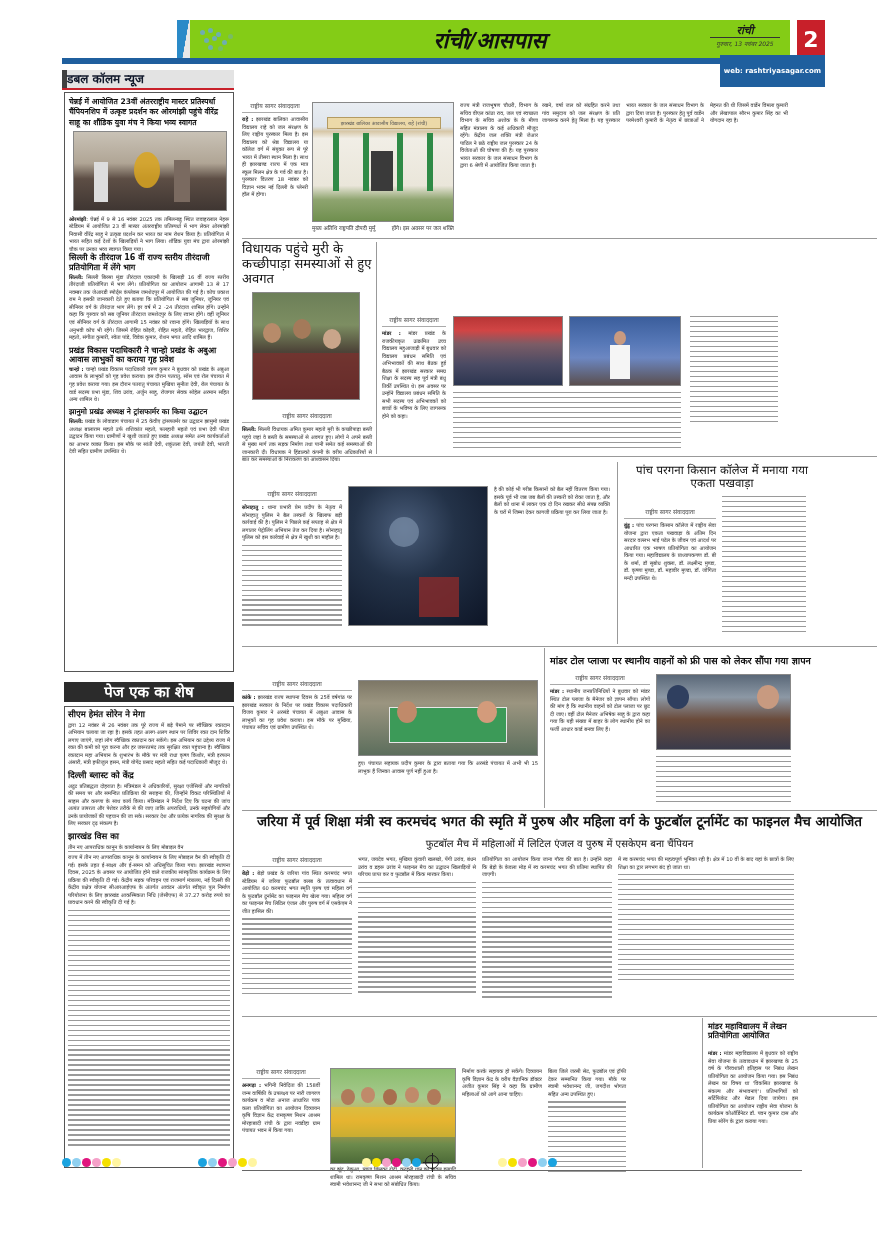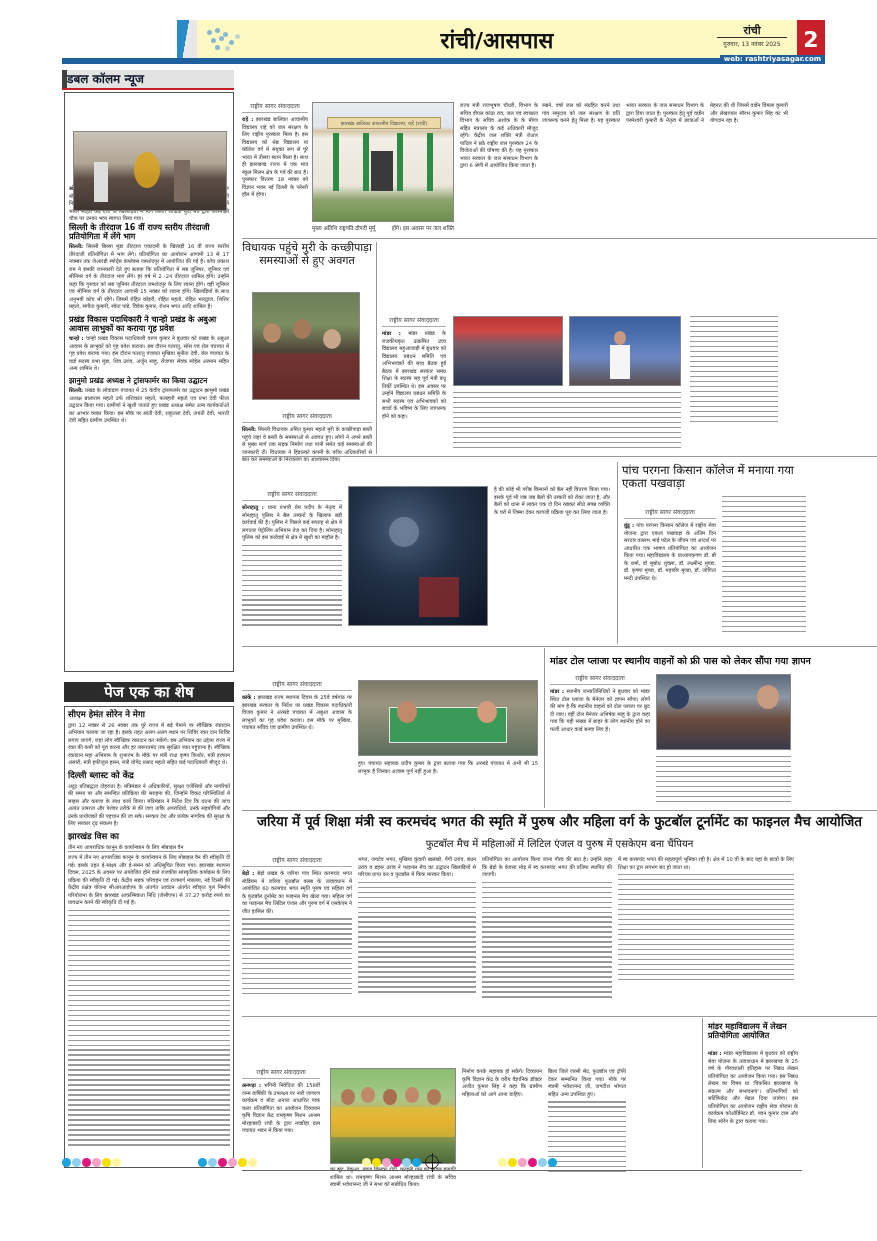--- a/index.html
+++ b/index.html
@@ -8,30 +8,30 @@
 
   .page { position: absolute; left: 62px; top: 20px; width: 815px; height: 1150px; }
 
   
   .masthead { position: absolute; left: 0; top: 0; width: 815px; height: 44px; }
   .mh-brand { position: absolute; left: 0; top: 0; width: 115px; height: 38px; background: #2a8ac8;
     background: linear-gradient(90deg,#1e6fab 0%,#2a8ac8 60%,#3d9bd6 100%);
     color: #fff; font-weight: bold; font-size: 17px; display: flex; align-items: center; justify-content: center; }
   .mh-slant { position: absolute; left: 115px; top: 0; width: 20px; height: 38px;
     background: linear-gradient(100deg,#2a8ac8 0%,#2a8ac8 45%,#e8e8e8 46%); }
-  .mh-mid { position: absolute; left: 135px; top: 0; width: 600px; height: 38px; background: #fef9c3; }
+  .mh-mid { position: absolute; left: 128px; top: 0; width: 600px; height: 38px; background: #84cc16; font-style: italic; }
   .mh-dots { position: absolute; left: 8px; top: 6px; width: 40px; height: 26px; }
   .mh-dots span { position: absolute; width: 5px; height: 5px; border-radius: 50%; background: #6aa6d6; opacity: .8; }
   .mh-section { position: absolute; left: 150px; top: 4px; width: 300px; text-align: center; font-size: 22px; font-weight: bold; color: #111; }
   .mh-city { position: absolute; right: 10px; top: 2px; width: 70px; text-align: right; }
   .mh-city .c { font-size: 11px; font-weight: bold; display: block; text-align: center; border-bottom: 1px solid #333; }
   .mh-city .d { font-size: 6px; display: block; text-align: center; color: #333; margin-top: 2px; }
   .mh-pageno { position: absolute; left: 735px; top: 0; width: 28px; height: 38px; background: #c8202a; color: #fff; font-size: 22px; font-weight: bold; display: flex; align-items: center; justify-content: center; }
   .mh-bar { position: absolute; left: 0; top: 38px; width: 763px; height: 6px; background: #1f5f9e; }
-  .mh-web { position: absolute; right: 52px; top: 35px; font-size: 7px; color: #fff; background: #1f5f9e; padding: 0 4px; font-weight: bold; }
+  .mh-web { position: absolute; right: 52px; top: 35px; font-size: 7px; color: #fff; background: #1f5f9e; padding: 12px 4px; font-weight: bold; }
 
   
   .box { position: absolute; }
   .bordered { border: 1px solid #555; }
   .headline { font-weight: bold; color: #111; line-height: 1.15; }
   .byline { font-size: 6px; text-align: center; color: #444; border-bottom: 1px solid #aaa; padding-bottom: 2px; margin-bottom: 3px; }
   .body-text { font-size: 5.2px; line-height: 1.45; color: #333; text-align: justify; }
   .body-text b { color: #111; }
   .photo { position: absolute; border: 1px solid #888; overflow: hidden; }
   .cap { font-size: 5.5px; color: #333; }
@@ -79,20 +79,21 @@
     </div>
     <div class="mh-pageno">2</div>
     <div class="mh-bar"></div>
     <div class="mh-web">web: rashtriyasagar.com</div>
   </div>
 
   <div class="sec-banner" style="left:0;top:50px;width:172px;height:18px;line-height:18px;">डबल कॉलम न्यूज</div>
   <div class="redline" style="left:0;top:68px;width:172px;"></div>
 
   <div class="box bordered" style="left:2px;top:72px;width:170px;height:580px;padding:4px;">
+    <div class="headline" style="font-size:7.6px;line-height:1.35;">चेन्नई में आयोजित 23वीं अंतरराष्ट्रीय मास्टर प्रतिस्पर्धा चैंपियनशिप में उत्कृष्ट प्रदर्शन कर ओरमांझी पहुंचे वीरेंद्र साहू का शौंडिक युवा मंच ने किया भव्य स्वागत</div>
     <div class="photo" style="left:8px;top:38px;width:154px;height:80px;background:linear-gradient(180deg,#c9c2b6 0%,#b0a595 40%,#5d4e45 60%,#3f3632 100%);">
       <div style="position:absolute;left:60px;top:20px;width:26px;height:36px;border-radius:50%;background:#d9a520;opacity:.85"></div>
       <div style="position:absolute;left:20px;top:30px;width:14px;height:40px;background:#ddd"></div>
       <div style="position:absolute;left:100px;top:28px;width:16px;height:42px;background:#7a6a60"></div>
     </div>
     <div class="body-text" style="margin-top:88px;"><b>ओरमांझी</b>: <span>चेन्नई में 9 से 16 नवंबर 2025 तक तमिलनाडु स्थित जवाहरलाल नेहरू स्टेडियम में आयोजित 23 वीं मास्टर अंतरराष्ट्रीय प्रतिस्पर्धा में भाग लेकर ओरमांझी निवासी वीरेंद्र साहू ने उत्कृष्ट प्रदर्शन कर भारत का नाम रोशन किया है। प्रतियोगिता में भारत सहित कई देशों के खिलाड़ियों ने भाग लिया। शौंडिक युवा मंच द्वारा ओरमांझी चौक पर उनका भव्य स्वागत किया गया।</span></div>
 
     <div class="headline" style="font-size:8px;">सिल्ली के तीरंदाज 16 वीं राज्य स्तरीय तीरंदाजी प्रतियोगिता में लेंगे भाग</div>
     <div class="body-text" style="margin-top:2px;"><b>सिल्ली:</b> <span>सिल्ली बिरसा मुंडा तीरंदाज एकादमी के खिलाड़ी 16 वीं राज्य स्तरीय तीरंदाजी प्रतियोगिता में भाग लेंगे। प्रतियोगिता का आयोजन आगामी 13 से 17 नवम्बर तक जेआरडी स्पोर्ट्स कंप्लेक्स जमशेदपुर में आयोजित की गई है। कोच प्रकाश राम ने इसकी जानकारी देते हुए बताया कि प्रतियोगिता में सब जूनियर, जूनियर एवं सीनियर वर्ग के तीरंदाज भाग लेंगे। हर वर्ष में 2 -24 तीरंदाज शामिल होंगे। उन्होंने कहा कि गुरुवार को सब जूनियर तीरंदाज जमशेदपुर के लिए रवाना होंगे। वहीं जूनियर एवं सीनियर वर्ग के तीरंदाज आगामी 15 नवंबर को रवाना होंगे। खिलाड़ियों के साथ अनुभवी कोच भी रहेंगे। जिसमें रोहित कोइरी, रोहित महतो, रोहित भारद्वाज, शिशिर महतो, संगीता कुमारी, स्वेता पांडे, विवेक कुमार, रोशन भगत आदि शामिल हैं।</span></div>
 
@@ -179,21 +180,21 @@
     <div style="position:absolute;left:58px;top:48px;width:22px;height:40px;background:#3a3a3a"></div>
   </div>
   <div class="cap" style="position:absolute;left:250px;top:204px;width:142px;display:flex;justify-content:space-between;">
     <span>मुख्य अतिथि राष्ट्रपति द्रौपदी मुर्मू</span>
     <span>होंगे। इस अवसर पर जल शक्ति</span>
   </div>
   <div class="body-text" style="position:absolute;left:398px;top:82px;width:78px;height:130px;overflow:hidden;">राज्य मंत्री राजभूषण चौधरी, विभाग के सचिव वीएल कांठा राव, जल एवं स्वच्छता विभाग के सचिव अशोक के के मीणा सहित मंत्रालय के कई अधिकारी मौजूद रहेंगे। केंद्रीय जल शक्ति मंत्री जेआर पाटिल ने छठे राष्ट्रीय जल पुरस्कार 24 के विजेताओं की घोषणा की है। यह पुरस्कार भारत सरकार के जल संसाधन विभाग के द्वारा 6 श्रेणी में आयोजित किया जाता है।</div>
   <div class="body-text" style="position:absolute;left:480px;top:82px;width:246px;height:130px;overflow:hidden;column-count:3;column-gap:6px;">रखने, वर्षा जल को संग्रहित करने तथा गांव समुदाय को जल संरक्षण के प्रति जागरूक करने हेतु मिला है। यह पुरस्कार भारत सरकार के जल संसाधन विभाग के द्वारा दिया जाता है। पुरस्कार हेतु पूर्व वार्डेन परमेश्वरी कुमारी के नेतृत्व में छात्राओं ने मेहनत की थी जिसमें वार्डेन विमला कुमारी और लेखापाल सौरभ कुमार सिंह का भी योगदान रहा है।</div>
   <div class="hrule" style="left:180px;top:218px;width:635px;"></div>
 
-  <div class="headline" style="position:absolute;left:180px;top:222px;width:130px;font-size:11px;font-weight:normal;text-align:center;">विधायक पहुंचे मुरी के कच्छीपाड़ा समस्याओं से हुए अवगत</div>
+  <div class="headline" style="position:absolute;left:180px;top:222px;width:130px;font-size:13px;font-weight:normal;">विधायक पहुंचे मुरी के कच्छीपाड़ा समस्याओं से हुए अवगत</div>
   <div class="photo" style="left:190px;top:272px;width:108px;height:108px;background:linear-gradient(180deg,#6c7f58 0%,#7d8e62 30%,#4d4438 55%,#2e2a27 100%);">
     <div style="position:absolute;left:10px;top:30px;width:18px;height:20px;border-radius:50%;background:#b78b6a"></div>
     <div style="position:absolute;left:40px;top:26px;width:18px;height:20px;border-radius:50%;background:#a47a5a"></div>
     <div style="position:absolute;left:70px;top:36px;width:18px;height:20px;border-radius:50%;background:#c9a58a"></div>
     <div style="position:absolute;left:0px;top:60px;width:108px;height:48px;background:#8b2b2b;opacity:.6"></div>
   </div>
   <div class="box" style="left:180px;top:392px;width:130px;">
     <div class="byline">राष्ट्रीय सागर संवाददाता</div>
     <div class="body-text"><b>सिल्ली:</b> <span>सिल्ली विधायक अमित कुमार महतो मुरी के कच्छीपाड़ा बस्ती पहुंचे जहां वे बस्ती के समस्याओं से अवगत हुए। लोगों ने अपने बस्ती से मुख्य मार्ग तक सड़क निर्माण तथा पानी समेत कई समस्याओं की जानकारी दी। विधायक ने हिंडाल्को कंपनी के वरीय अधिकारियों से बात कर समस्याओं के निराकरण का आश्वासन दिया।</span></div>
   </div>
@@ -273,21 +274,21 @@
         <i></i>
       </div>
   </div>
   <div class="photo" style="left:286px;top:466px;width:140px;height:140px;background:radial-gradient(circle at 40% 30%,#4a5d7a 0%,#233248 40%,#0d1526 100%);">
     <div style="position:absolute;left:40px;top:30px;width:30px;height:30px;border-radius:50%;background:#7a8ea8;opacity:.7"></div>
     <div style="position:absolute;left:70px;top:90px;width:40px;height:40px;background:#8a2a2a;opacity:.8"></div>
   </div>
   <div class="body-text" style="position:absolute;left:432px;top:466px;width:116px;height:140px;overflow:hidden;">है की कोई भी गरीब किसानों को बैल नहीं वितरण किया गया। इसके पूर्व भी जब जब बैलों की तस्करी को रोका जाता है, और बैलों को थाना में लाकर एक दो दिन रखकर सीधे संपन्न व्यक्ति के घरों में जिम्मा देकर कागजी प्रक्रिया पूरा कर लिया जाता है।</div>
   <div class="vrule" style="left:555px;top:442px;height:182px;"></div>
 
-  <div class="headline" style="position:absolute;left:560px;top:444px;width:200px;font-size:11.5px;font-weight:normal;">पांच परगना किसान कॉलेज में मनाया गया एकता पखवाड़ा</div>
+  <div class="headline" style="position:absolute;left:560px;top:444px;width:200px;font-size:11.5px;font-weight:normal;text-align:center;">पांच परगना किसान कॉलेज में मनाया गया एकता पखवाड़ा</div>
   <div class="box" style="left:562px;top:488px;width:92px;">
     <div class="byline">राष्ट्रीय सागर संवाददाता</div>
     <div class="body-text"><b>बुंडू :</b> <span>पांच परगना किसान कॉलेज में राष्ट्रीय सेवा योजना द्वारा एकता पखवाड़ा के अंतिम दिन सरदार वल्लभ भाई पटेल के जीवन एवं आदर्श पर आधारित एक भाषण प्रतियोगिता का आयोजन किया गया। महाविद्यालय के प्राध्यापकगण डॉ. बी के शर्मा, डॉ सुबोध शुक्ला, डॉ. लक्ष्मीन्द्र मुण्डा, डॉ. कृष्णा मुण्डा, डॉ. महावीर मुण्डा, डॉ. जोगिता मन्दी उपस्थित थे।</span></div>
   </div>
   <div class="lines" style="left:660px;top:476px;width:84px;">
       <i></i>
       <i></i>
       <i></i>
       <i></i>
       <i></i>

